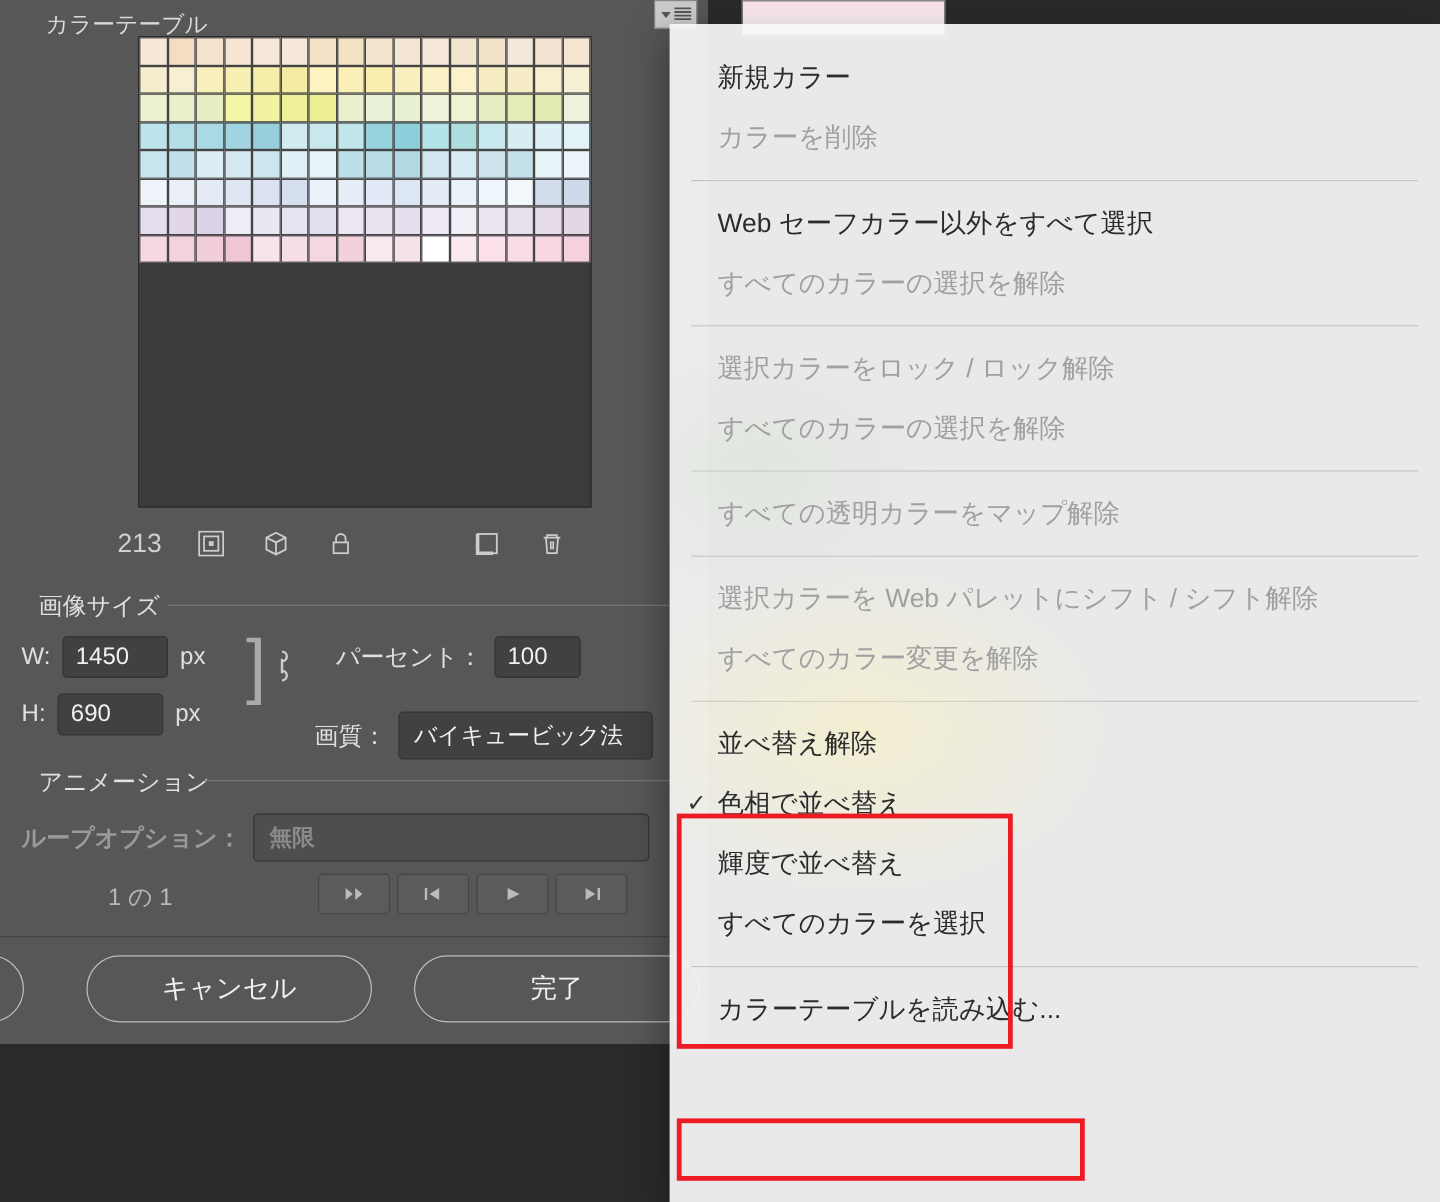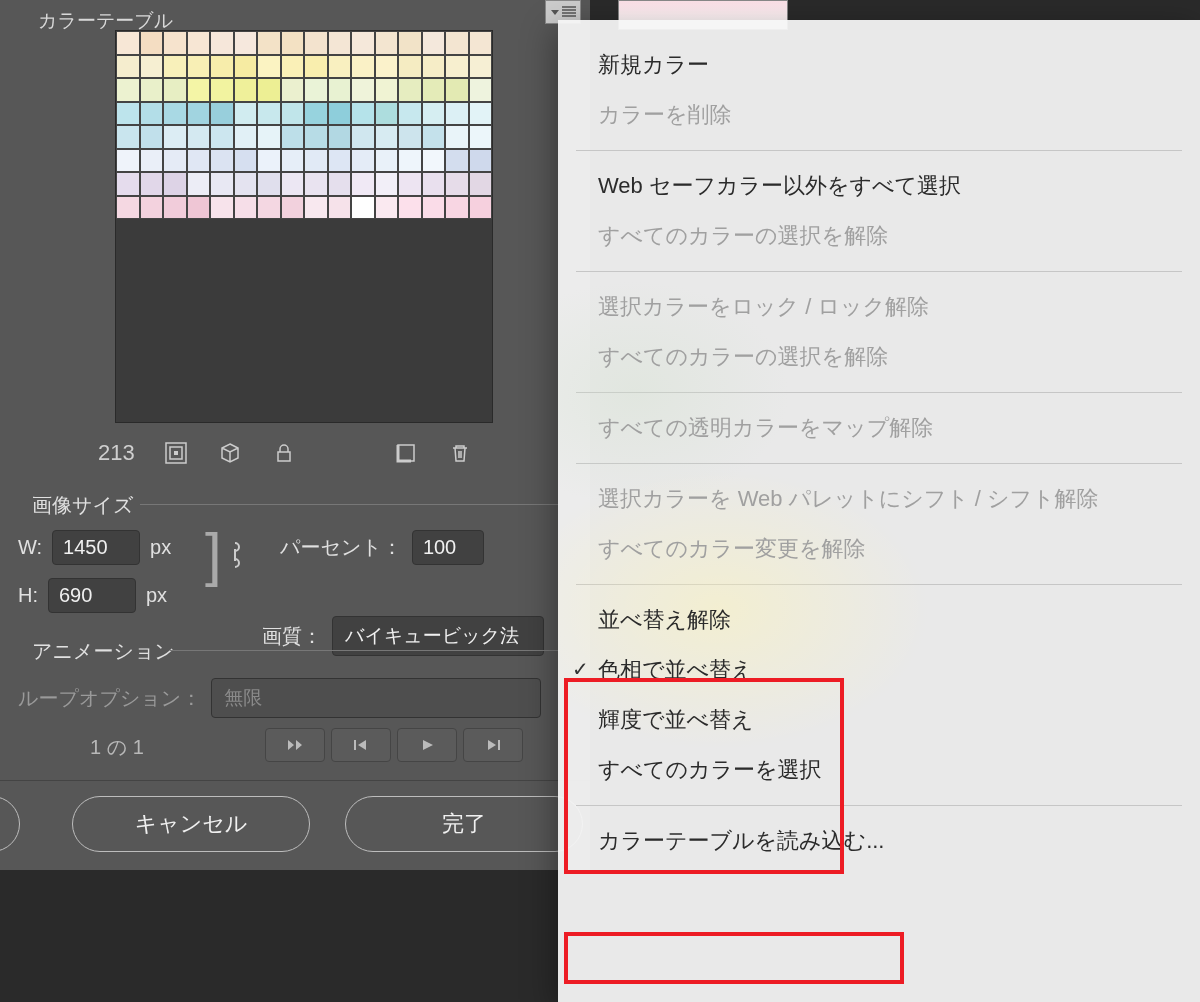--- a/index.html
+++ b/index.html
@@ -404,29 +404,29 @@
     <span style="font-size:60px; line-height:0.5;">]</span>
     <svg width="18" height="30" viewBox="0 0 18 30">
         <path d="M9 3 a4 4 0 0 1 0 8 M9 19 a4 4 0 0 1 0 8 M9 9 V21" stroke="#ccc" stroke-width="2" fill="none"></path>
       </svg>
   </div>
 
   <div class="row" style="left:280px; top:530px;">
     <span>パーセント：</span>
     <input class="num-input num-input-sm" value="100" style="">
   </div>
-  <div class="row" style="left:262px; top:616px;">
+  <div class="row" style="left:262px; top:593px;">
     <span>画質：</span>
     <div class="select-input" style="width:212px;">バイキュービック法</div>
   </div>
 
   <div class="section-label" style="left:32px; top:638px;">アニメーション</div>
   <div class="divider-line" style="top:650px; left:170px; width:390px;"></div>
 
-  <div class="row" style="left:18px; top:678px; color:#9a9a9a;">
+  <div class="row" style="left:18px; top:678px; color:#9a9a9a;font-weight:bold;">
     <span>ループオプション：</span>
     <div class="select-input" style="width:330px; color:#8a8a8a; background:#4e4e4e;">無限</div>
   </div>
 
   <div class="frame-info">1 の 1</div>
   <div class="play-controls">
     <div class="play-btn">
         <svg width="22" height="14">
           <path d="M10 7 L4 2 V12 Z M18 7 L12 2 V12 Z" fill="#bbb"></path>
         </svg>

